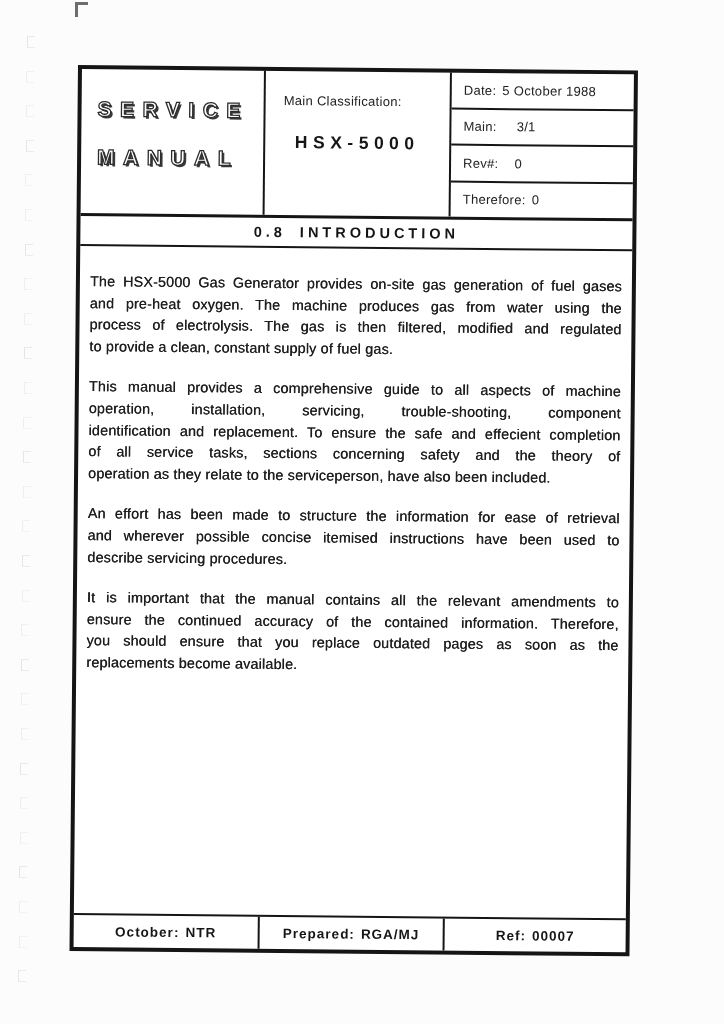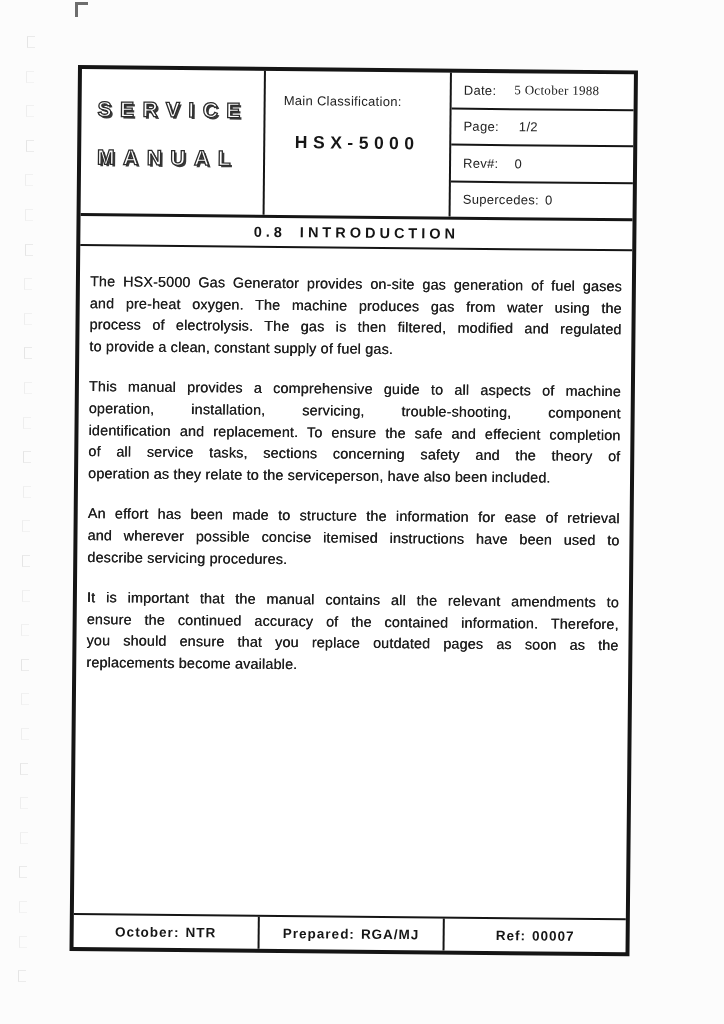--- a/index.html
+++ b/index.html
@@ -59,21 +59,21 @@
     font-size:17.5px;font-weight:bold;letter-spacing:5.5px;color:#161616;
     white-space:nowrap;
   }
   .meta-row{
     flex:1 1 0;display:flex;align-items:center;
     padding-left:12px;font-size:13px;letter-spacing:.3px;color:#222;
   }
   .meta-row:not(:last-child){border-bottom:2px solid #151515;}
   .meta-label{white-space:nowrap;}
   .meta-value{white-space:nowrap;}
-  .meta-row:nth-child(1) .meta-value{margin-left:18px;font-family:Liberation Serif, serif;}
+  .meta-row:nth-child(1) .meta-value{margin-left:6px;}
   .meta-row:nth-child(2) .meta-value{margin-left:20px;}
   .meta-row:nth-child(3) .meta-value{margin-left:16px;}
   .meta-row:nth-child(4) .meta-value{margin-left:6px;}
   
   .section-bar{
     flex:0 0 28px;height:28px;border-bottom:2px solid #151515;
     display:flex;align-items:center;justify-content:center;
     font-weight:bold;font-size:14.5px;letter-spacing:4px;color:#141414;
   }
   .section-title{margin-left:14px;}
@@ -153,29 +153,29 @@
     <div class="hcell hcell-class">
       <div class="class-label">Main Classification:</div>
       <div class="class-value">HSX-5000</div>
     </div>
     <div class="hcell hcell-meta">
       <div class="meta-row">
         <span class="meta-label">Date:</span>
         <span class="meta-value">5 October 1988</span>
       </div>
       <div class="meta-row">
-        <span class="meta-label">Page:</span>
-        <span class="meta-value">1/2</span>
+        <span class="meta-label">Main:</span>
+        <span class="meta-value">3/1</span>
       </div>
       <div class="meta-row">
         <span class="meta-label">Rev#:</span>
         <span class="meta-value">0</span>
       </div>
       <div class="meta-row">
-        <span class="meta-label">Supercedes:</span>
+        <span class="meta-label">Therefore:</span>
         <span class="meta-value">0</span>
       </div>
     </div>
   </div>
 
   <div class="section-bar">
     <span class="section-number">0.8</span>
     <span class="section-title">INTRODUCTION</span>
   </div>
 

